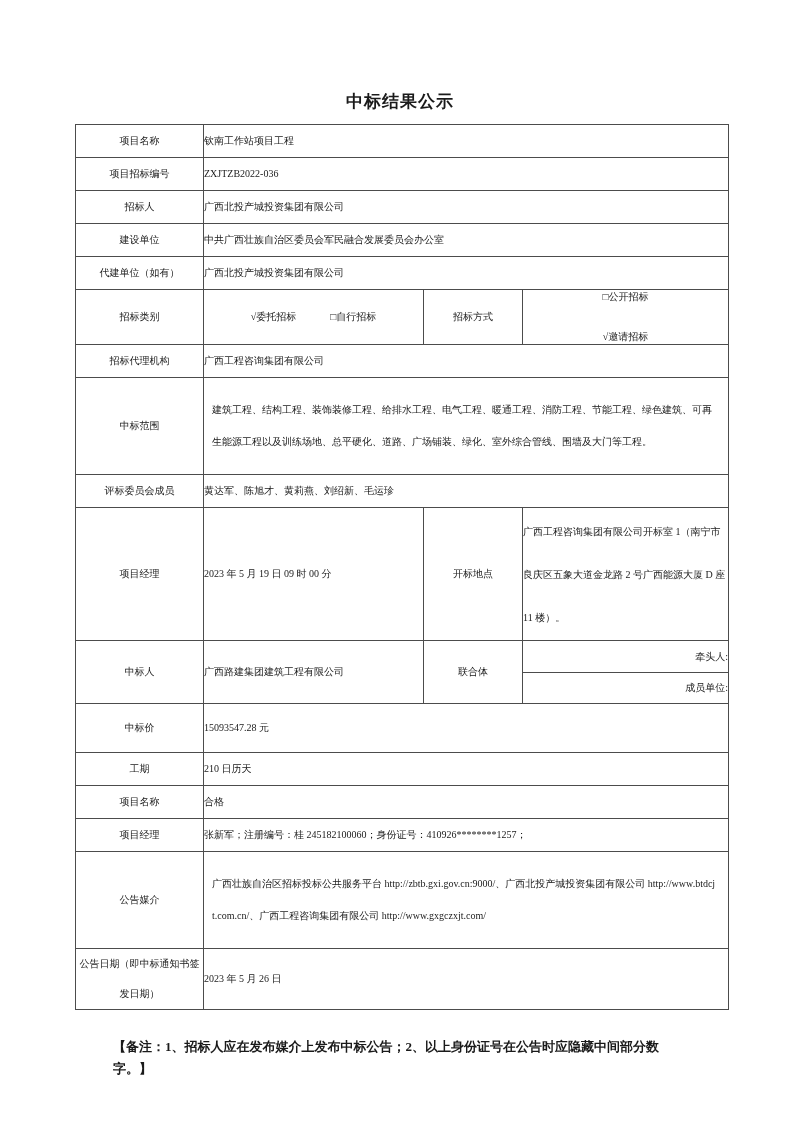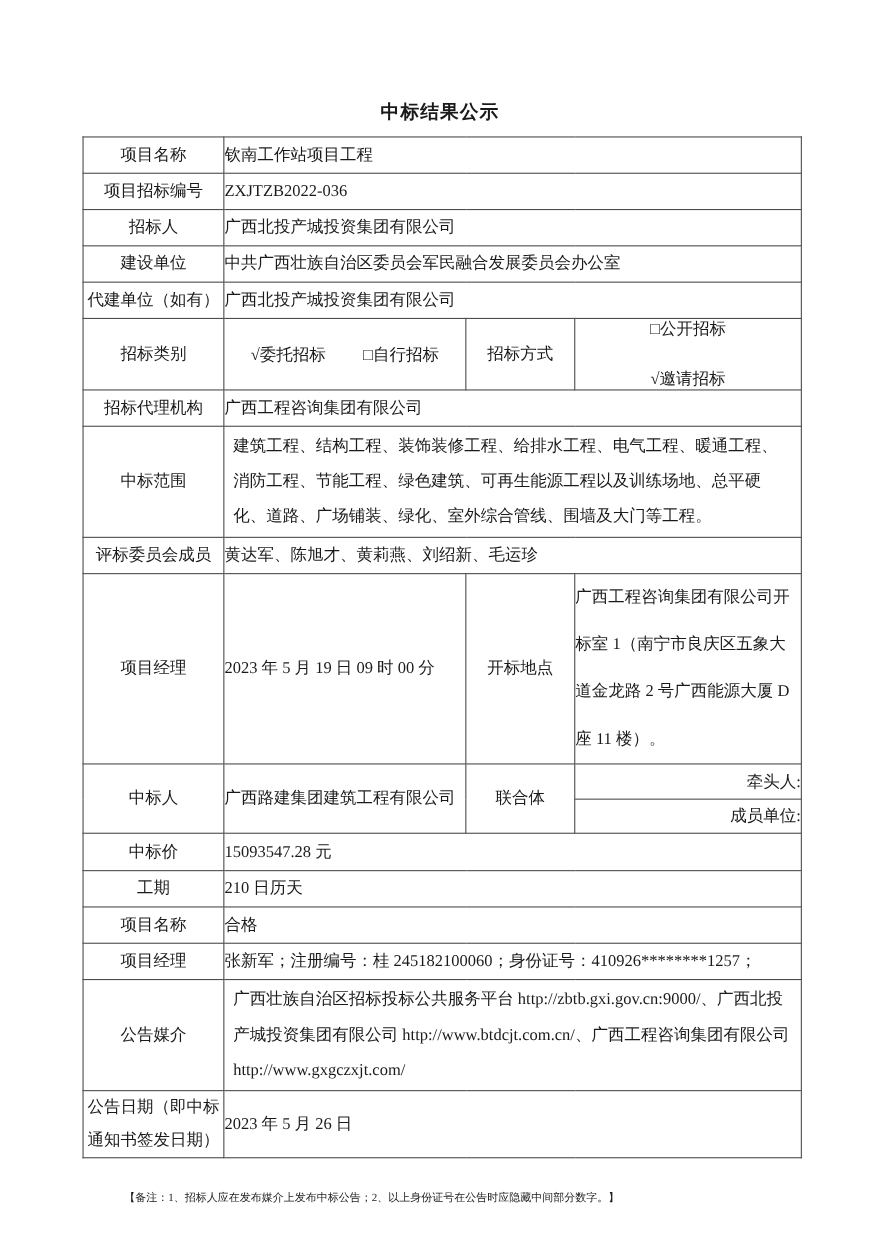--- a/index.html
+++ b/index.html
@@ -24,21 +24,21 @@
     line-height: 24px;
   }
   table.main {
     border-collapse: collapse;
     table-layout: fixed;
     width: 653px;
     margin: 10px 0 0 75px;
   }
   table.main td {
     border: 1px solid #4c4c4c;
-    font-size: 15px;
+    font-size: 10px;
     vertical-align: middle;
     padding: 0;
     overflow: hidden;
   }
   td.lbl {
     text-align: center;
     line-height: 18px;
     padding: 2px 1px;
   }
   td.lbl.wrap2 {
@@ -75,22 +75,22 @@
     text-align: right;
     padding: 2px 6px;
     line-height: 18px;
   }
   td.media-cell {
     word-break: break-all;
   }
   .note {
     margin: 26px 0 0 113px;
     width: 556px;
-    font-size: 10px;
-    font-weight: normal;
+    font-size: 13px;
+    font-weight: bold;
     line-height: 22px;
     text-align: left;
   }
 </style>
 </head>
 <body>
 
 <h1 class="doc-title">中标结果公示</h1>
 
 <table class="main">
@@ -169,21 +169,21 @@
   <tr style="height:32px">
     <td class="lbl" rowspan="2">中标人</td>
     <td class="val center" rowspan="2">广西路建集团建筑工程有限公司</td>
     <td class="lbl" rowspan="2">联合体</td>
     <td class="subval">牵头人:</td>
   </tr>
   <tr style="height:31px">
     <td class="subval">成员单位:</td>
   </tr>
 
-  <tr style="height:34px">
+  <tr style="height:49px">
     <td class="lbl">中标价</td>
     <td class="val" colspan="3">15093547.28 元</td>
   </tr>
 
   <tr style="height:33px">
     <td class="lbl">工期</td>
     <td class="val" colspan="3">210 日历天</td>
   </tr>
 
   <tr style="height:33px">

